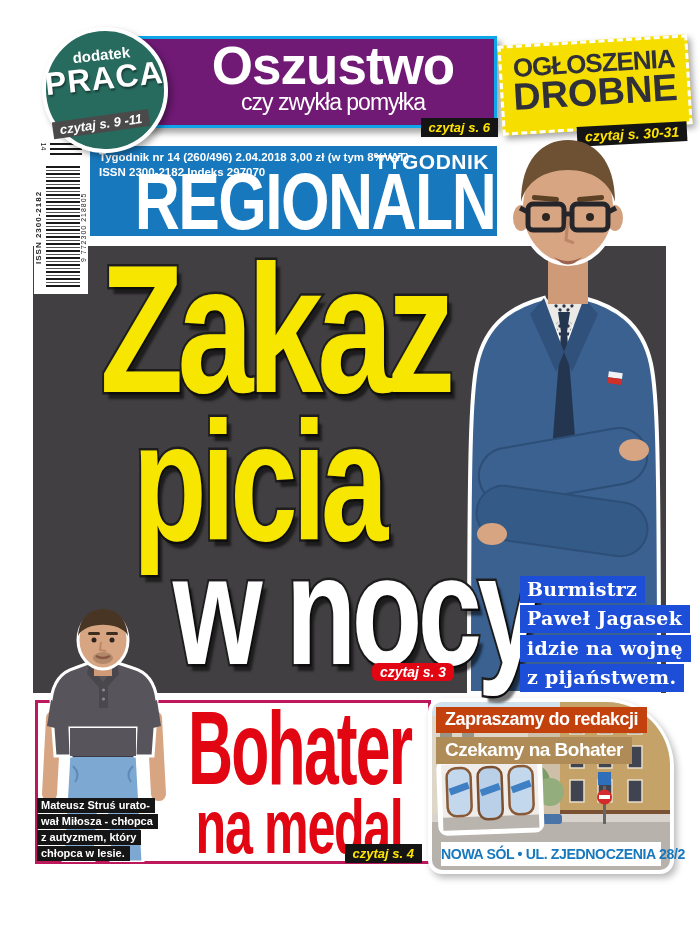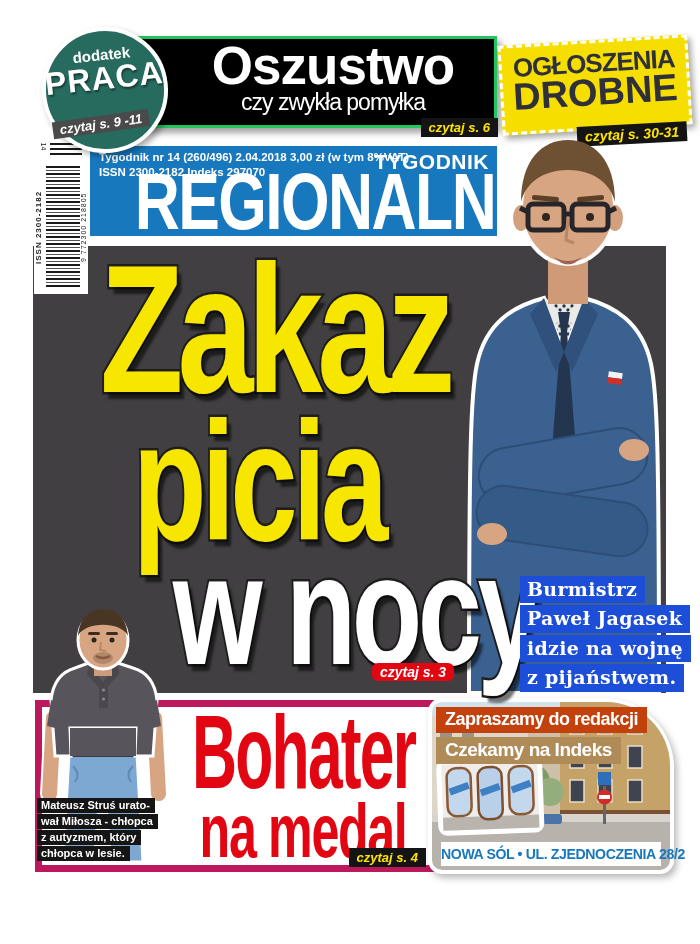--- a/index.html
+++ b/index.html
@@ -1,22 +1,22 @@
 <!DOCTYPE html>
 <html><head>
 <meta charset="utf-8">
 <style>
   html,body{margin:0;padding:0;background:#9aa0a6;}
   .page{position:relative;width:700px;height:944px;background:#fff;margin:0 auto;overflow:hidden;
         font-family:"Liberation Sans",sans-serif;}
   .abs{position:absolute;}
 
   
-  .top-banner{left:103px;top:36px;width:388px;height:86px;background:#000000;
-              border:3px solid #22c55e;box-shadow:4px 5px 6px rgba(0,0,0,.35);z-index:3;}
+  .top-banner{left:103px;top:36px;width:388px;height:86px;background:#701a75;
+              border:3px solid #0ea5e9;box-shadow:4px 5px 6px rgba(0,0,0,.35);z-index:3;}
   .tb-text{position:absolute;left:68px;right:2px;top:1px;text-align:center;color:#fff;}
   .tb-line1{font-size:53px;font-weight:bold;line-height:.98;letter-spacing:-1px;}
   .tb-line2{font-size:23px;font-weight:normal;line-height:1;letter-spacing:-1px;margin-top:-1px;}
   .chip{background:#141414;color:#ffe400;font-style:italic;font-weight:bold;font-size:13px;
         padding:2px 8px;white-space:nowrap;}
   .tb-chip{position:absolute;right:-4px;bottom:-12px;text-align:center;}
 
   
   .praca-badge{left:42px;top:27px;width:118px;height:118px;border-radius:50%;background:#276a5e;
                border:4px solid #fff;box-shadow:3px 4px 6px rgba(0,0,0,.35);z-index:4;
@@ -70,21 +70,21 @@
   .read-chip-main{left:372px;top:663px;background:#e20613;color:#fff;font-style:italic;
                   font-weight:bold;font-size:14px;padding:1px 8px;z-index:7;border-radius:6px;}
 
   .dek{left:520px;top:576px;z-index:7;}
   .dek span{display:table;background:#1d4ed8;color:#fff;font-family:"DejaVu Serif",serif;
             font-weight:bold;font-size:19px;line-height:1.18;padding:2px 8px 3px 7px;margin-bottom:2px;
             letter-spacing:.3px;white-space:nowrap;}
 
   
   .bohater-panel{left:35px;top:700px;width:390px;height:158px;background:#fff;
-                 border:7px solid #be185d;z-index:2;}
+                 border:3px solid #be185d;z-index:2;}
   .bo1{position:absolute;left:90px;right:0;top:-4px;text-align:center;color:#e20613;font-weight:bold;
        font-size:104px;line-height:.95;letter-spacing:-3px;transform:scaleX(.6);white-space:nowrap;}
   .bo2{position:absolute;left:110px;right:0;top:88px;text-align:center;color:#e20613;font-weight:bold;
        font-size:76px;line-height:.95;letter-spacing:-2px;transform:scaleX(.66);white-space:nowrap;}
   .bo-chip{position:absolute;right:6px;bottom:-2px;font-style:italic;}
 
   .hero{left:33px;top:606px;width:142px;height:256px;z-index:4;}
   .caption{left:37px;top:798px;z-index:5;}
   .caption span{display:table;background:#151515;color:#fff;font-size:11px;font-weight:bold;
                 padding:1px 5px 2px 4px;margin-bottom:1px;white-space:nowrap;text-align:center;}
@@ -289,17 +289,17 @@
           <rect x="10" y="9" width="24" height="48" rx="9" fill="#c3d8ec" stroke="#8a5a36" stroke-width="2.5"></rect>
           <rect x="41" y="9" width="24" height="52" rx="9" fill="#b9d0e8" stroke="#7c4f2e" stroke-width="2.5"></rect>
           <rect x="72" y="9" width="24" height="48" rx="9" fill="#c3d8ec" stroke="#8a5a36" stroke-width="2.5"></rect>
           <rect x="12" y="26" width="20" height="7" fill="#3f80c5" transform="rotate(-18 22 29)"></rect>
           <rect x="43" y="28" width="20" height="7" fill="#3f80c5" transform="rotate(-18 53 31)"></rect>
           <rect x="74" y="26" width="20" height="7" fill="#3f80c5" transform="rotate(-18 84 29)"></rect>
         </g>
       </svg>
     </div>
     <div class="vb-bar1">Zapraszamy do redakcji</div>
-    <div class="vb-bar2">Czekamy na Indeks</div>
+    <div class="vb-bar2">Czekamy na Bohater</div>
     <div class="vb-address">NOWA SÓL  •  UL. ZJEDNOCZENIA 28/2</div>
   </div>
 
 </div>
 
 </body></html>

